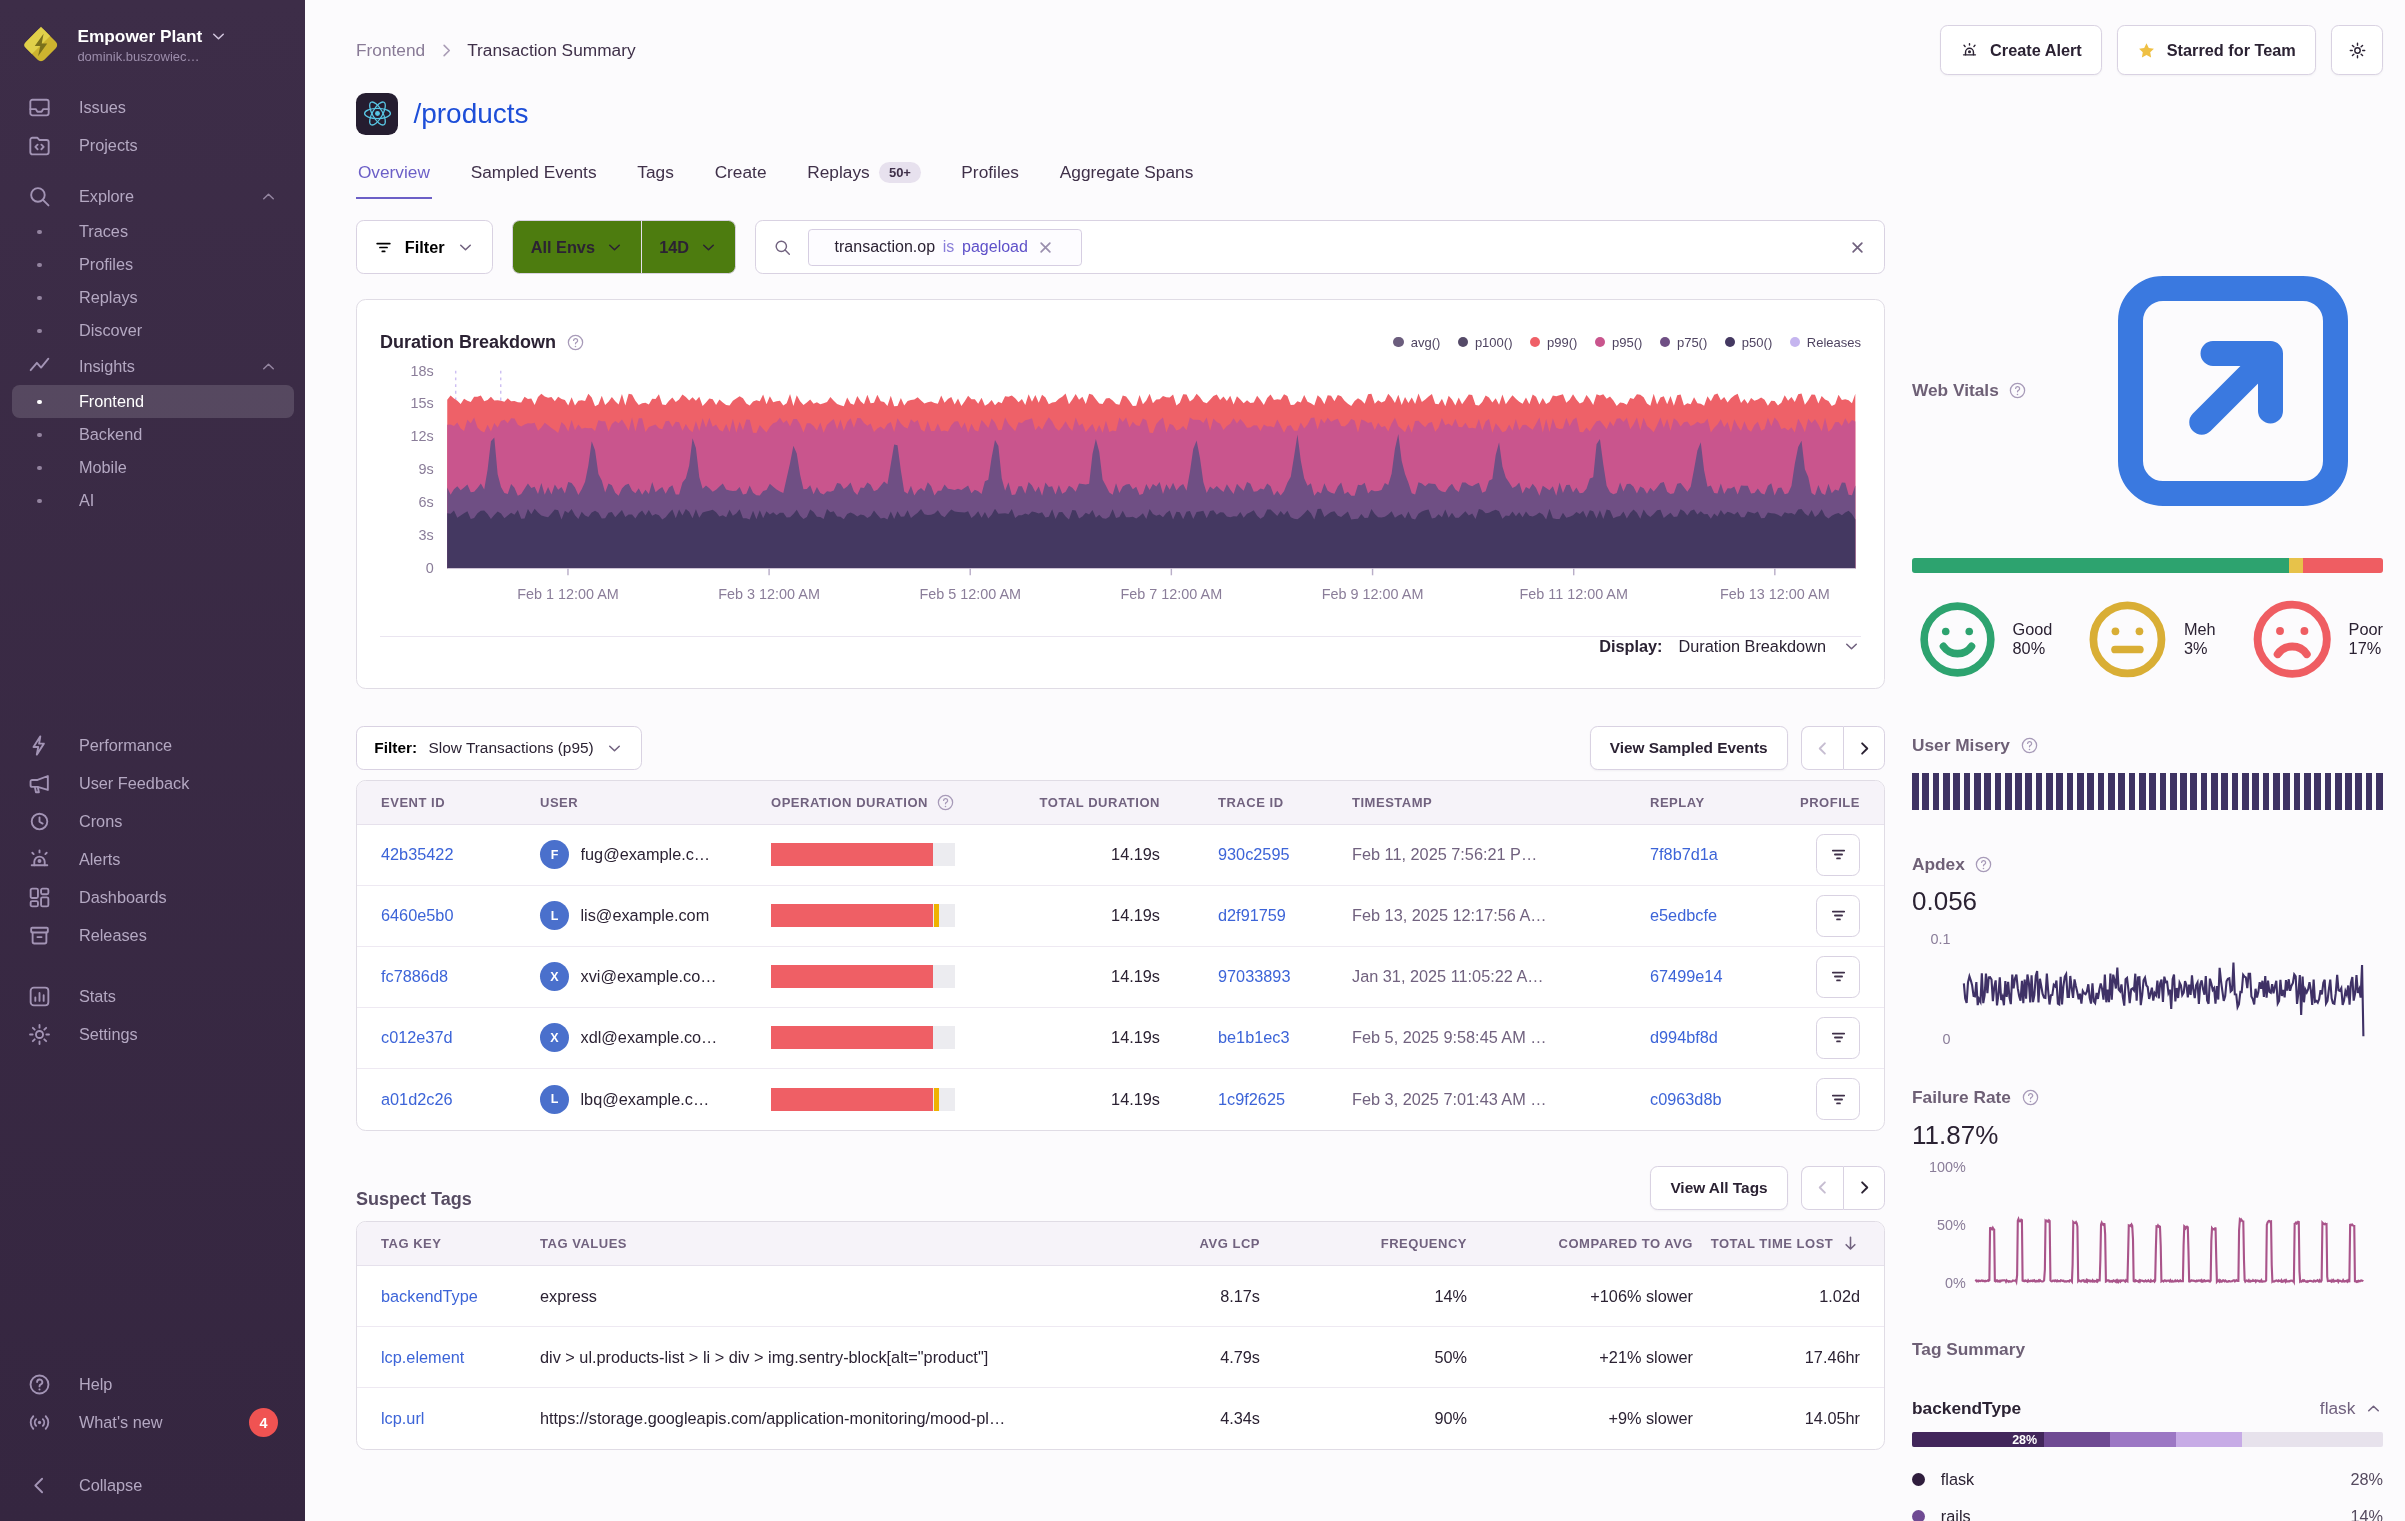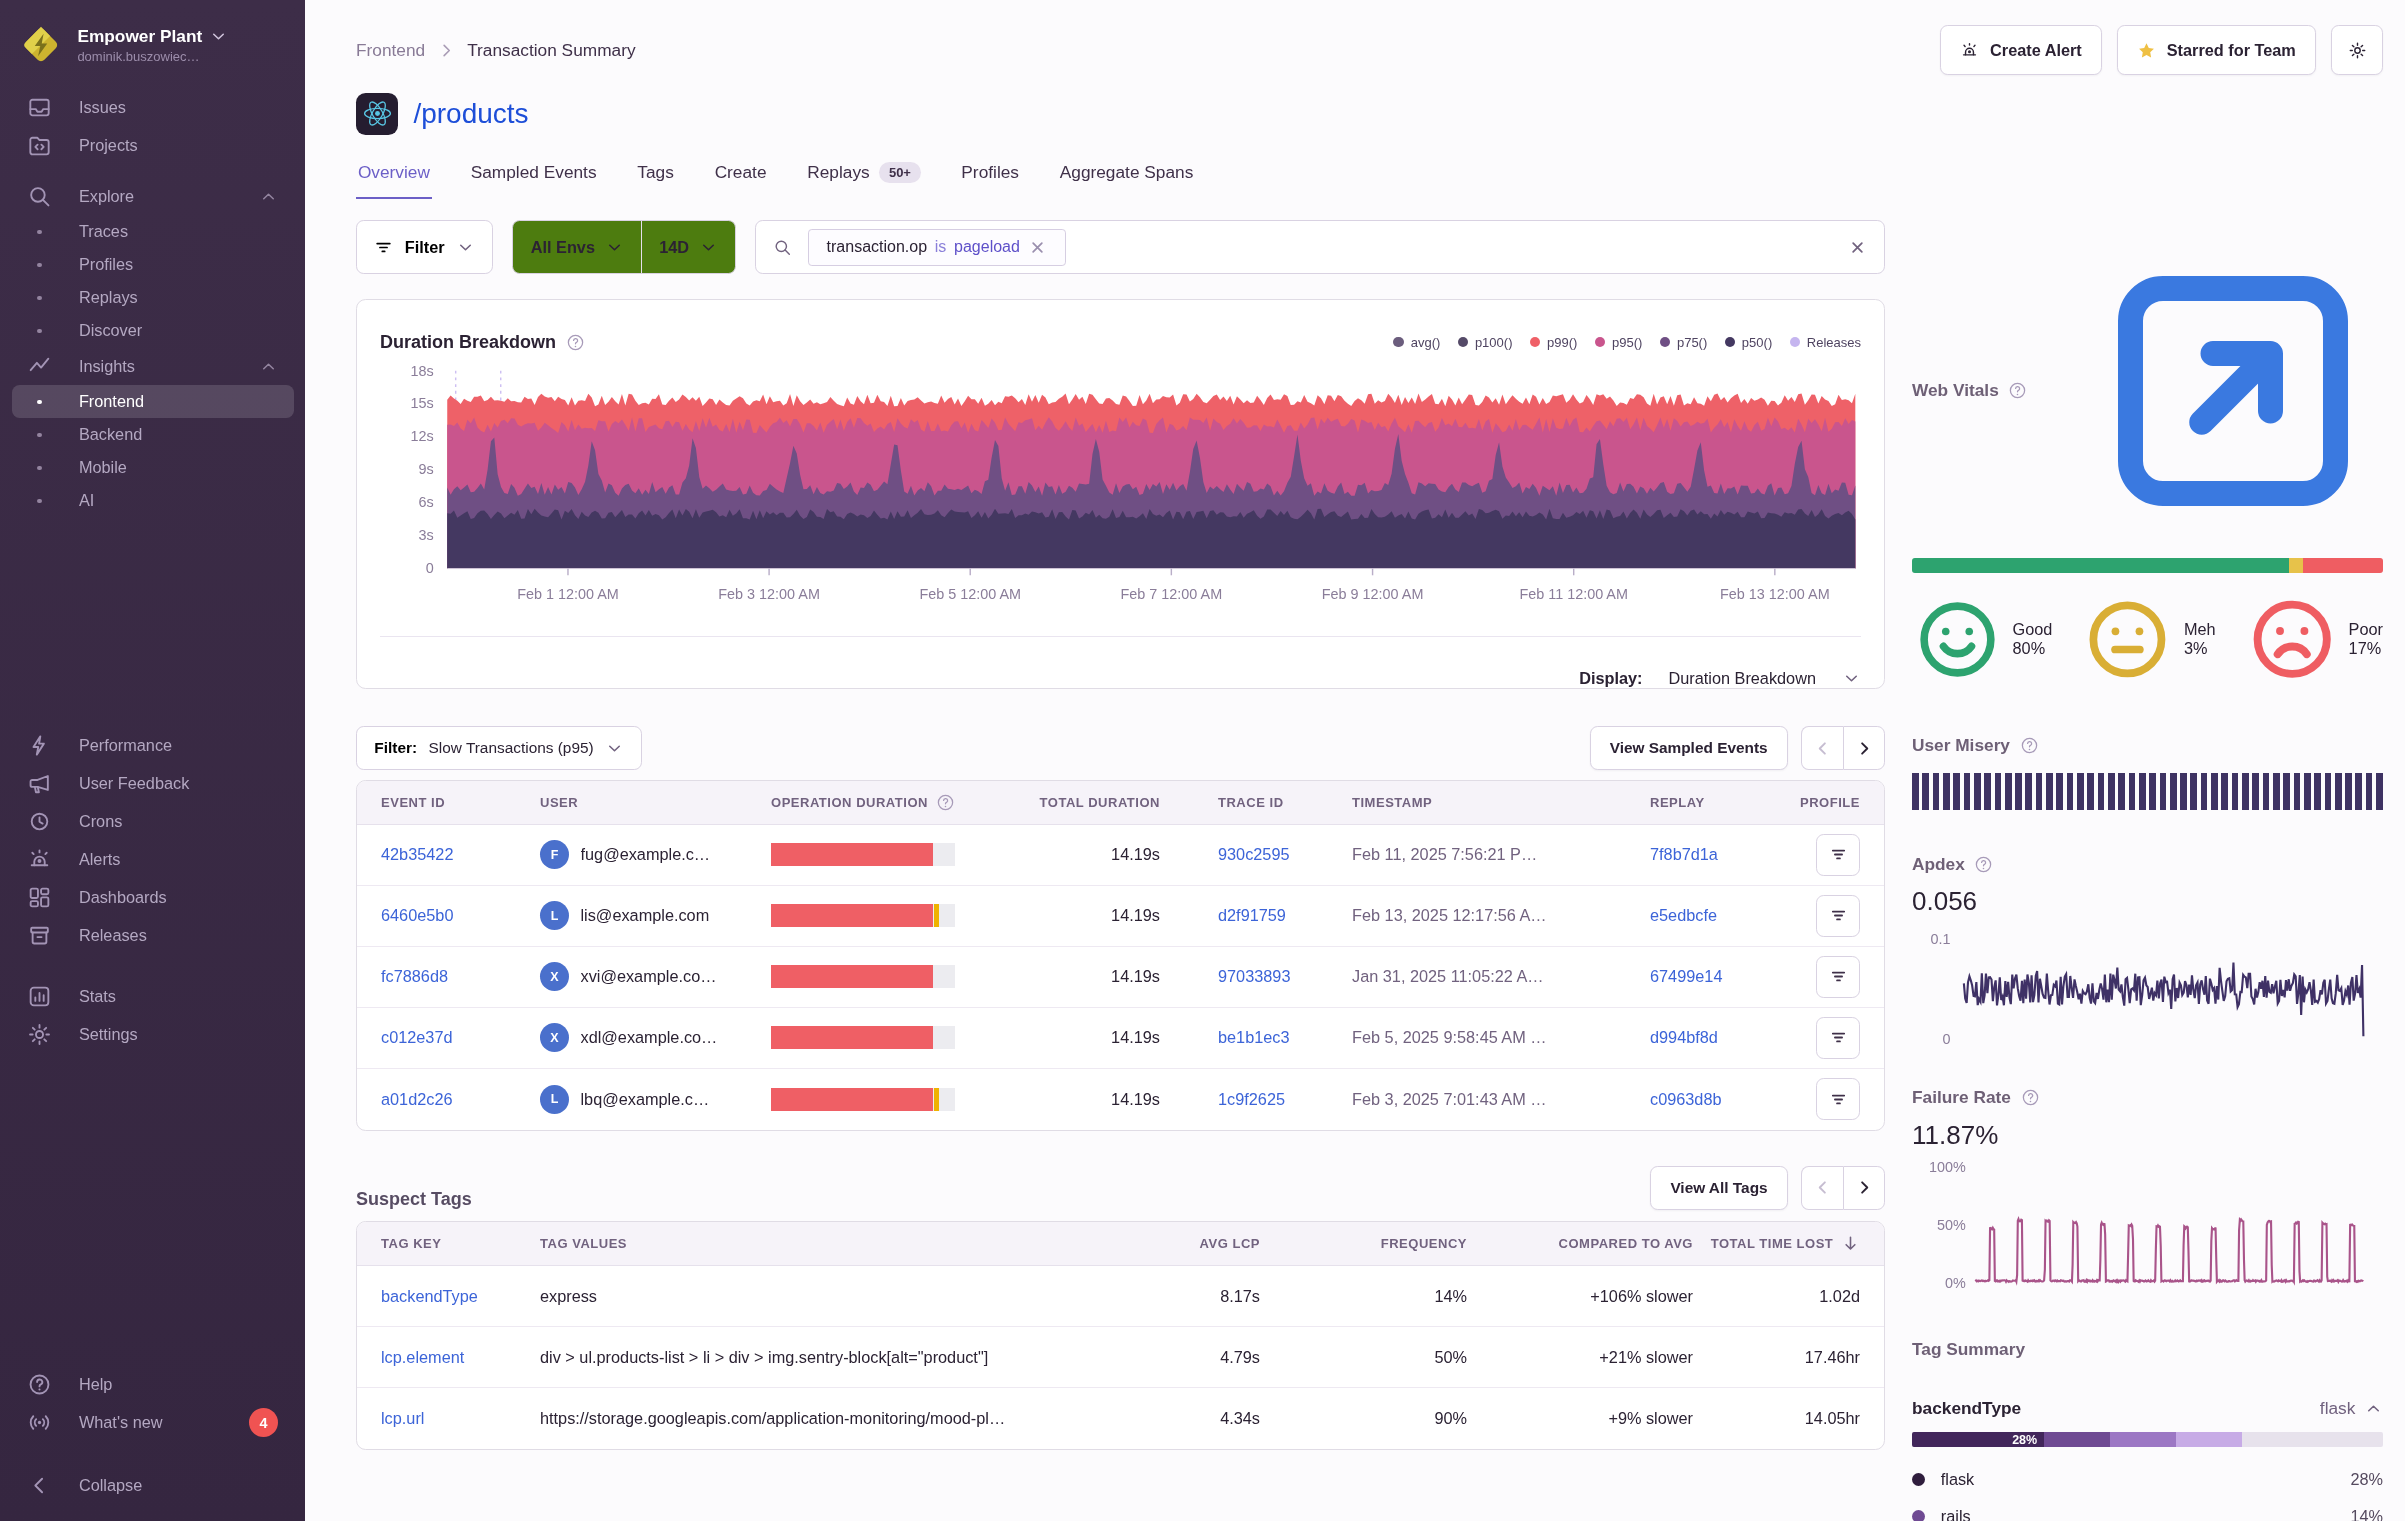--- a/index.html
+++ b/index.html
@@ -64,36 +64,36 @@
   .fbtn{display:inline-flex;align-items:center;gap:11.5px;background:#fff;border:1px solid #d9d2e2;
     border-radius:7.7px;height:54px;padding:0 17.3px;font-weight:700;font-size:16.3px;cursor:pointer;}
   .fbtn .chev{color:#71627f;display:flex;} .chev svg{width:15.4px;height:15.4px;}
   .fgroup{display:flex;background:#4d7c0f;border:1px solid #d9d2e2;border-radius:7.7px;height:54px;align-items:stretch;}
   .fgroup>div{display:flex;align-items:center;gap:9.6px;padding:0 17.3px;font-weight:700;font-size:16.3px;cursor:pointer;}
   .fgroup>div+div{border-left:1px solid #e5dfec;}
   .searchbox{flex:1;display:flex;align-items:center;gap:15.4px;background:#fff;border:1px solid #d9d2e2;
     border-radius:7.7px;height:54px;padding:0 17.3px;}
   .searchbox .sic{color:#71627f;display:flex;} .sic svg{width:21px;height:21px;}
   .token{display:flex;align-items:center;gap:7.7px;border:1px solid #d6cee2;border-radius:3.8px;height:37px;
-    padding:0 18px;background:#fdfcff;font-size:16px;cursor:pointer;}
+    padding:0 26px;background:#fdfcff;font-size:16px;cursor:pointer;}
   .tk-key{color:#2b2233;} .tk-op{color:#8a7fd9;} .tk-val{color:#5e50c9;}
   .tk-x{color:#9a8fae;display:flex;} .tk-x svg{width:13.4px;height:13.4px;}
   .clear-x{margin-left:auto;color:#71627f;display:flex;cursor:pointer;} .clear-x svg{width:19px;height:19px;}
 
   
   .card{background:#fff;border:1px solid #e0dce5;border-radius:9.6px;}
   .chart-card{margin-top:25px;padding:23px 23px 0;}
   .cc-head{display:flex;justify-content:space-between;align-items:center;height:38px;}
   .cc-title{font-size:18px;font-weight:700;display:flex;align-items:center;gap:9.6px;}
   .qs{color:#a79ab8;display:flex;} .qs svg{width:18px;height:18px;}
   .cc-legend{display:flex;gap:17.3px;font-size:13px;color:#4f4461;align-items:center;}
   .leg{display:flex;align-items:center;gap:6.7px;cursor:pointer;}
   .leg .dot{width:10.6px;height:10.6px;border-radius:50%;display:inline-block;}
   .axis{font-size:15px;fill:#8a7d99;font-family:"Liberation Sans",sans-serif;}
-  .cc-foot{display:flex;justify-content:flex-end;align-items:flex-end;gap:26px;height:52px;
+  .cc-foot{display:flex;justify-content:flex-end;align-items:flex-start;gap:16px;height:52px;
     border-top:1px solid #eae5f0;margin-top:27px;font-size:16.3px;}
   .cc-foot .lbl{font-weight:700;} .cc-foot .chev{color:#71627f;display:flex;}
 
   
   .ctrl-row{display:flex;justify-content:space-between;align-items:center;margin-top:37px;}
   .ctrl-left{display:flex;align-items:center;gap:13.4px;}
   .fbtn.sm,.btn.sm{height:44px;font-size:15.4px;font-weight:700;}
   .fbtn.sm .val{font-weight:400;color:#2b2233;}
   .pager{display:flex;}
   .pgbtn{width:42px;height:44px;background:#fff;border:1px solid #d9d2e2;display:flex;align-items:center;

